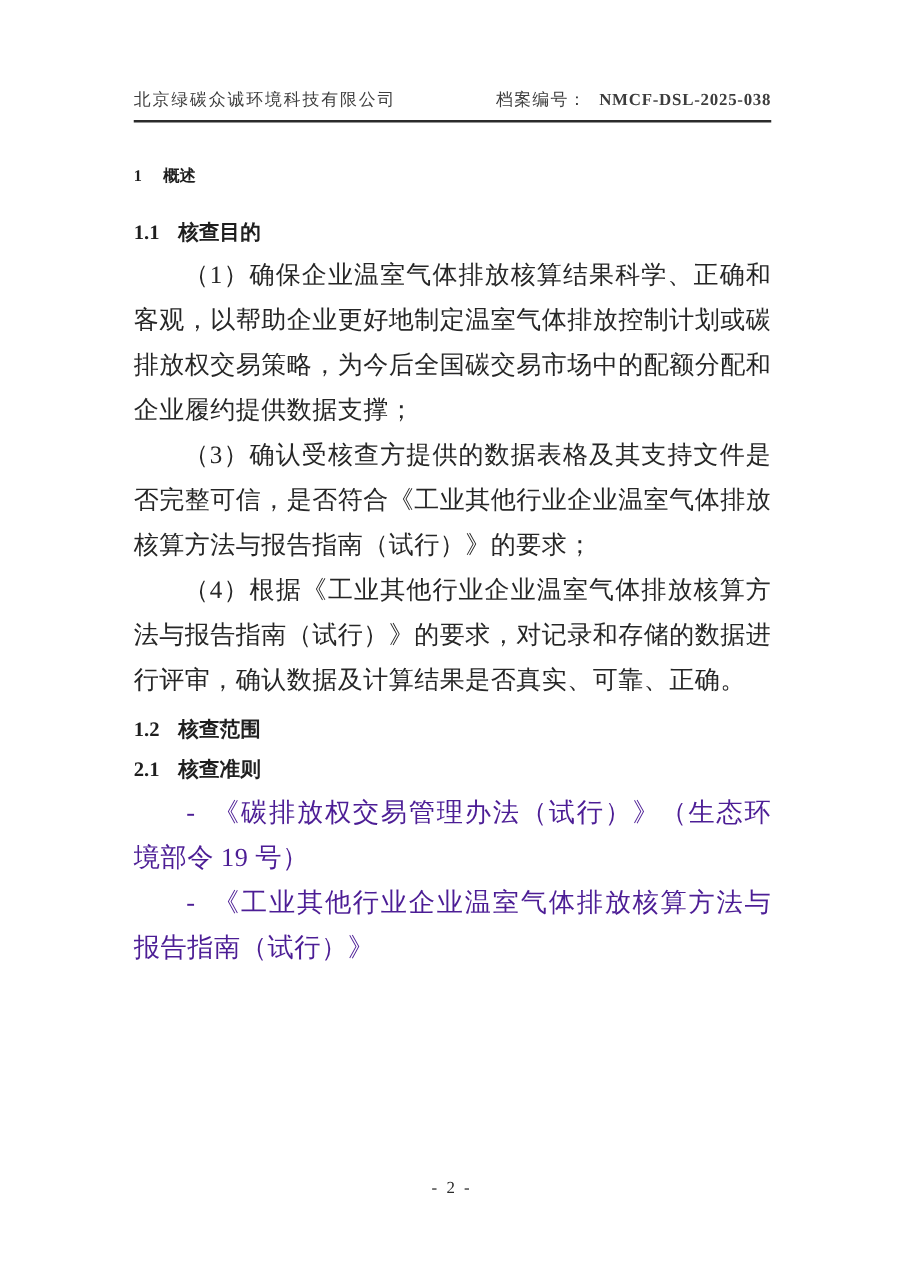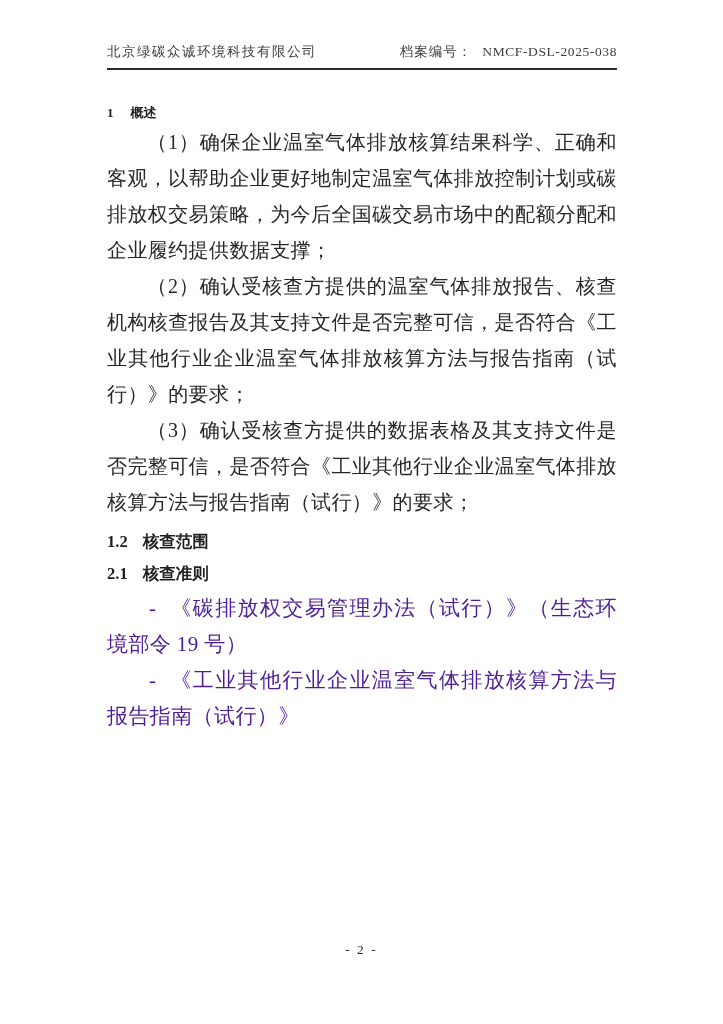--- a/index.html
+++ b/index.html
@@ -39,22 +39,23 @@
   .doc-header .file-no {
     display: flex;
     align-items: flex-end;
   }
   .doc-header .file-no .label {
     letter-spacing: 1px;
     font-weight: 500;
   }
   .doc-header .file-no .value {
     margin-left: 10px;
-    font-weight: 400;
+    font-weight: 700;
     letter-spacing: 0.6px;
+    margin-top: 28px;
   }
   
   h1.h1 {
     margin: 32px 0 0 0;
     font-size: 13px;
     line-height: 22px;
     font-weight: 700;
     color: #1f1f1f;
   }
   h2.h2 {
@@ -119,24 +120,27 @@
       <span class="file-no">
         <span class="label">档案编号：</span>
         <span class="value">NMCF-DSL-2025-038</span>
       </span>
     </div>
 
     <h1 class="h1">
       <span class="hnum">1</span><span>概述</span>
     </h1>
 
+    <h2 class="h2 first">
+      <span class="hnum">1.1</span><span>核查目的</span>
+    </h2>
 
     <p class="body-p">（1）确保企业温室气体排放核算结果科学、正确和客观，以帮助企业更好地制定温室气体排放控制计划或碳排放权交易策略，为今后全国碳交易市场中的配额分配和企业履约提供数据支撑；</p>
-    <p class="body-p">（2）确认受核查方提供的温室气体排放报告、核查机构核查报告及其支持文件是否完整可信，是否符合《工业其他行业企业温室气体排放核算方法与报告指南（试行）》的要求；</p>
     <p class="body-p">（3）确认受核查方提供的数据表格及其支持文件是否完整可信，是否符合《工业其他行业企业温室气体排放核算方法与报告指南（试行）》的要求；</p>
+    <p class="body-p">（4）根据《工业其他行业企业温室气体排放核算方法与报告指南（试行）》的要求，对记录和存储的数据进行评审，确认数据及计算结果是否真实、可靠、正确。</p>
 
     <h2 class="h2">
       <span class="hnum">1.2</span><span>核查范围</span>
     </h2>
 
 
     <h2 class="h2">
       <span class="hnum">2.1</span><span>核查准则</span>
     </h2>
 

